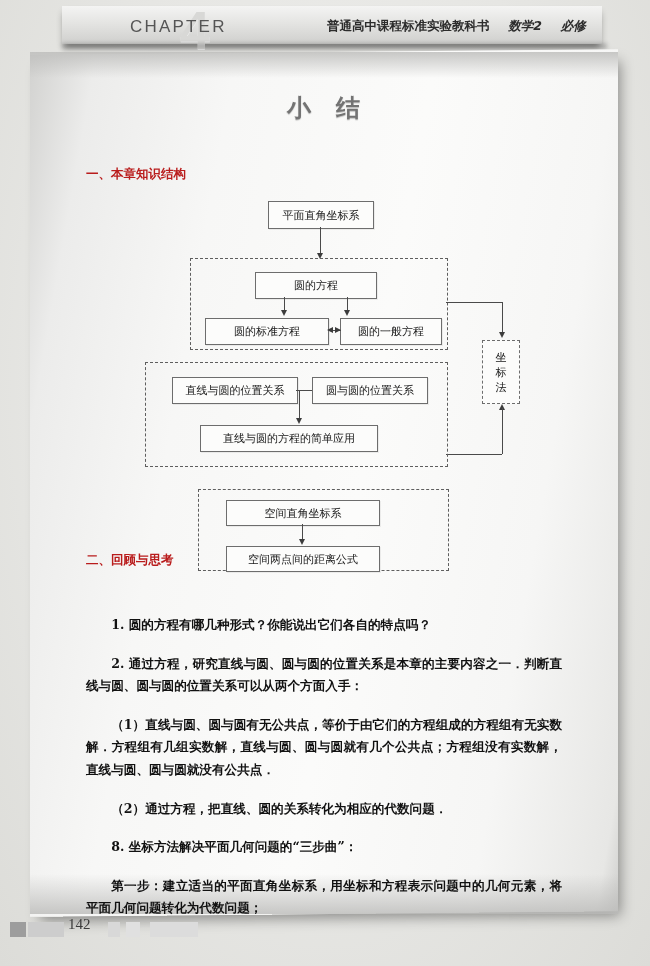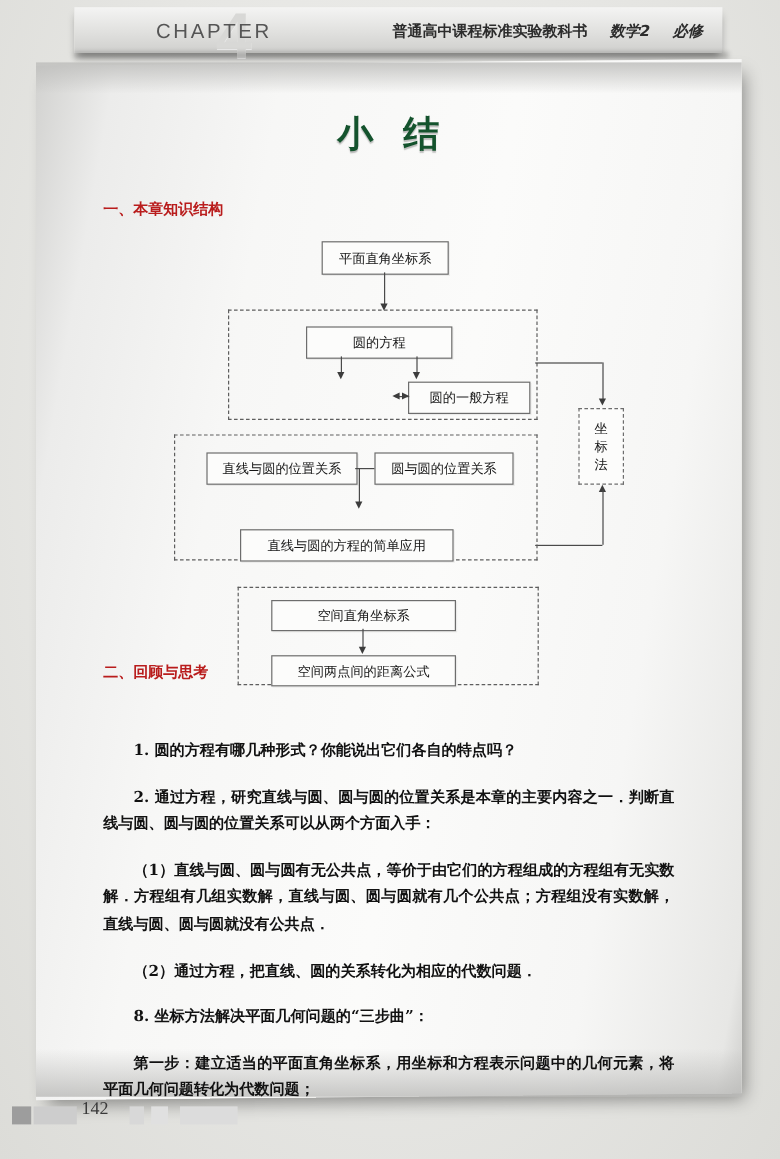--- a/index.html
+++ b/index.html
@@ -59,21 +59,21 @@
   .sheet-bottom-curl{
     position:absolute;left:0;bottom:0;width:588px;height:40px;
     background:linear-gradient(0deg,rgba(186,186,184,.8),rgba(255,255,255,0));
   }
 
   
   .content{position:absolute;left:30px;top:52px;width:588px;height:862px;}
 
   .page-title{
     position:absolute;left:0;top:40px;width:588px;text-align:center;
-    font-size:30px;font-weight:bold;color:#14532d;letter-spacing:1px;
+    font-size:24px;font-weight:bold;color:#737373;letter-spacing:1px;
     font-family:"DejaVu Sans","Liberation Sans",sans-serif;
     text-shadow:0 1px 1px rgba(0,0,0,.25);
   }
   .page-title .gap{display:inline-block;width:24px;}
 
   .sec-head{
     position:absolute;font-size:12.5px;font-weight:bold;color:#b91c1c;
     font-family:"DejaVu Sans","Liberation Sans",sans-serif;
   }
   #sec1{left:56px;top:114px;}
@@ -160,20 +160,21 @@
     <div class="ln v" style="left:290px;top:35px;height:28px;"></div>
     <div class="arw down" style="left:286.5px;top:61px;"></div>
 
     <div class="group" style="left:160px;top:66px;width:256px;height:90px;"></div>
     <div class="node" style="left:225px;top:80px;width:120px;height:25px;">圆的方程</div>
     <div class="ln v" style="left:254px;top:105px;height:15px;"></div>
     <div class="arw down" style="left:250.5px;top:118px;"></div>
     <div class="ln v" style="left:317px;top:105px;height:15px;"></div>
     <div class="arw down" style="left:313.5px;top:118px;"></div>
 
+    <div class="node" style="left:175px;top:126px;width:122px;height:25px;">圆的标准方程</div>
     <div class="node" style="left:310px;top:126px;width:100px;height:25px;">圆的一般方程</div>
     <div class="ln h" style="left:299px;top:138px;width:12px;"></div>
     <div class="arw left" style="left:297px;top:135px;"></div>
     <div class="arw right" style="left:305px;top:135px;"></div>
 
     <div class="ln h" style="left:416px;top:110px;width:56px;"></div>
     <div class="ln v" style="left:472px;top:110px;height:32px;"></div>
     <div class="arw down" style="left:468.5px;top:140px;"></div>
     <div class="vnode" style="left:452px;top:148px;width:36px;height:62px;">
       <span>坐</span>
@@ -183,21 +184,21 @@
     <div class="arw up" style="left:468.5px;top:212px;"></div>
     <div class="ln v" style="left:472px;top:216px;height:46px;"></div>
     <div class="ln h" style="left:416px;top:262px;width:56px;"></div>
 
     <div class="group" style="left:115px;top:170px;width:301px;height:103px;"></div>
     <div class="node" style="left:142px;top:185px;width:124px;height:25px;">直线与圆的位置关系</div>
     <div class="node" style="left:282px;top:185px;width:114px;height:25px;">圆与圆的位置关系</div>
     <div class="ln h" style="left:266px;top:198px;width:16px;"></div>
     <div class="ln v" style="left:269px;top:198px;height:30px;"></div>
     <div class="arw down" style="left:265.5px;top:226px;"></div>
-    <div class="node" style="left:170px;top:249px;width:176px;height:25px;">直线与圆的方程的简单应用</div>
+    <div class="node" style="left:170px;top:233px;width:176px;height:25px;">直线与圆的方程的简单应用</div>
 
     <div class="group" style="left:168px;top:297px;width:249px;height:80px;"></div>
     <div class="node" style="left:196px;top:308px;width:152px;height:24px;">空间直角坐标系</div>
     <div class="ln v" style="left:272px;top:332px;height:17px;"></div>
     <div class="arw down" style="left:268.5px;top:347px;"></div>
     <div class="node" style="left:196px;top:354px;width:152px;height:24px;">空间两点间的距离公式</div>
   </div>
 
   <div class="sec-head" id="sec2">二、回顾与思考</div>
 

